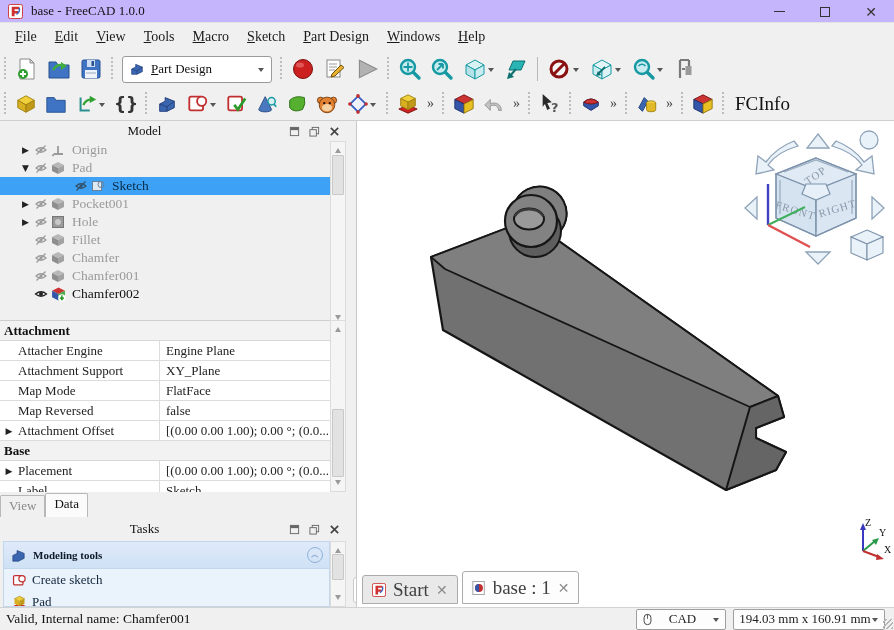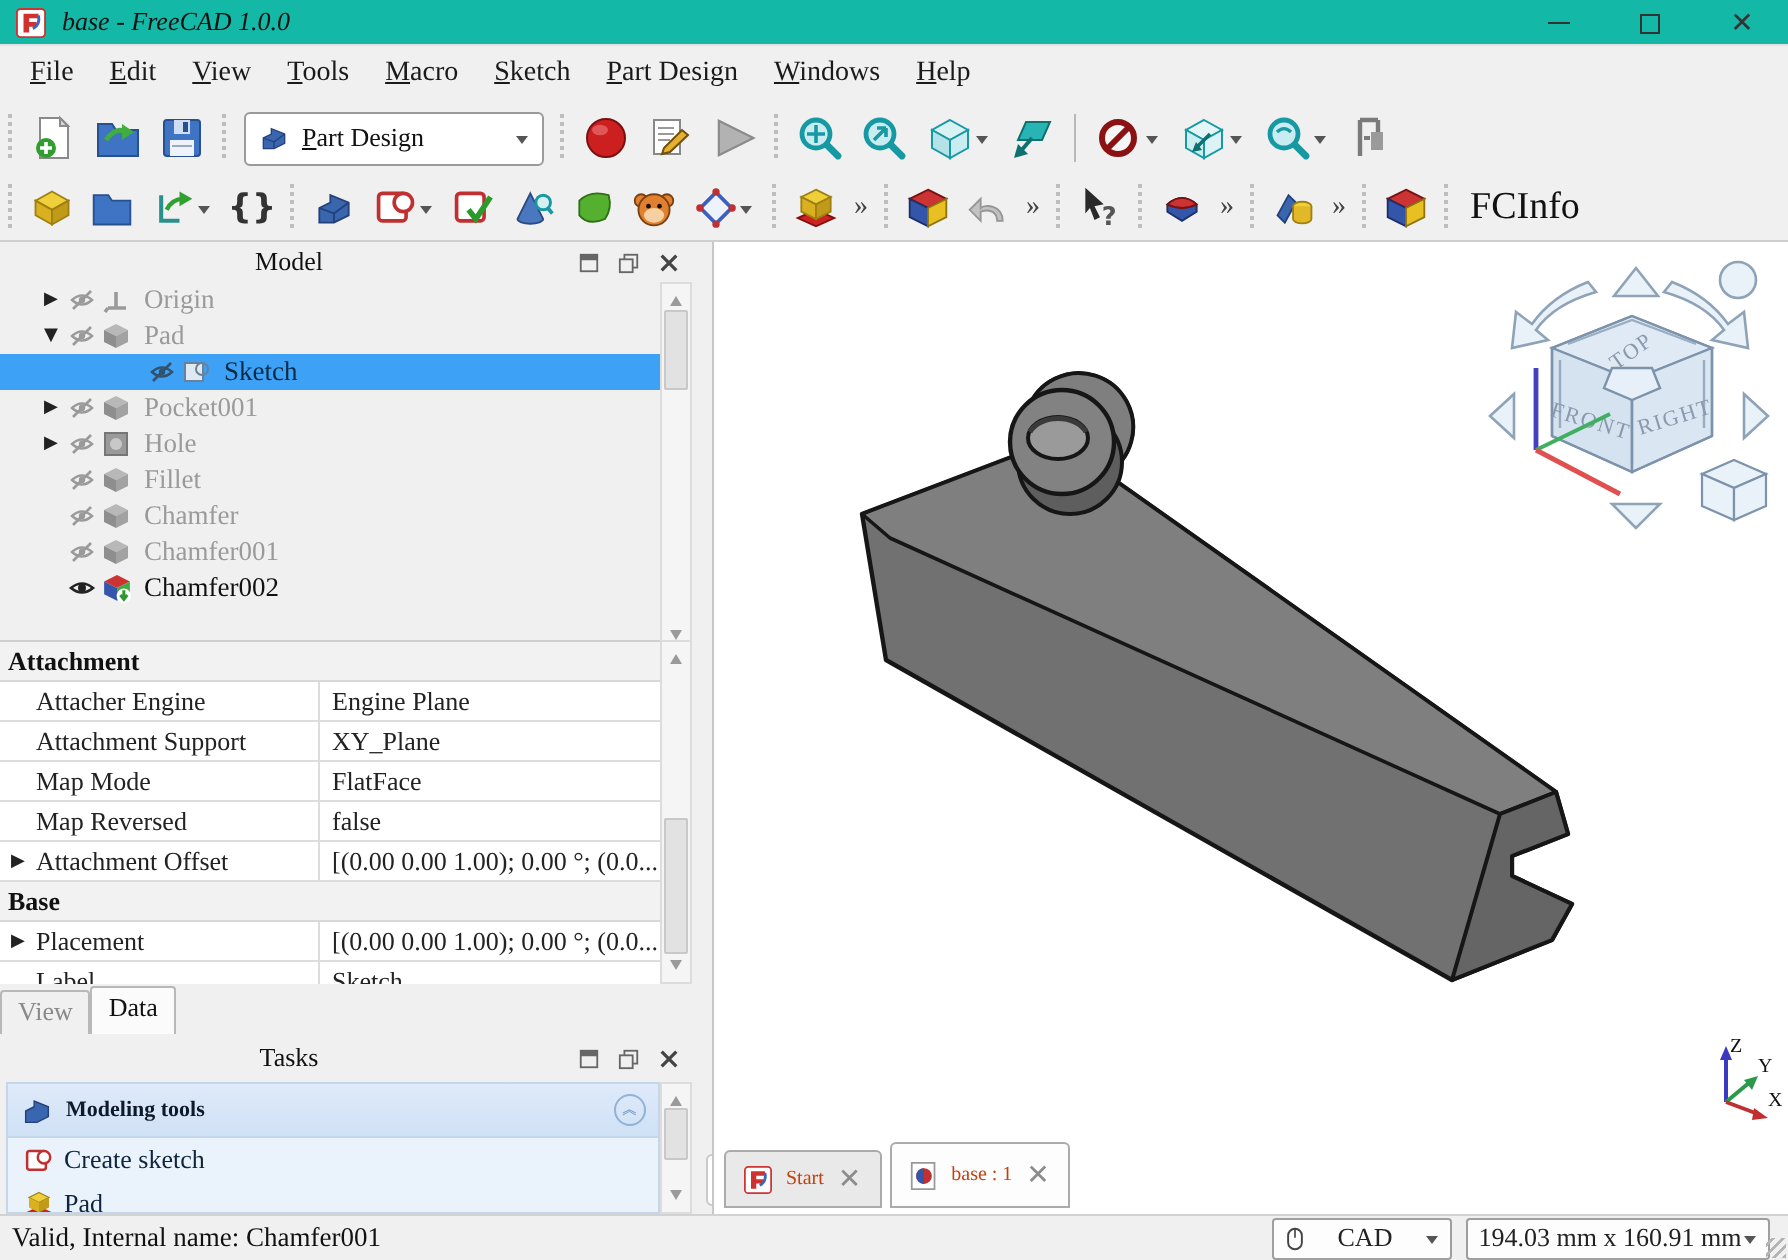--- a/index.html
+++ b/index.html
@@ -1,22 +1,22 @@
 <!DOCTYPE html>
 <html><head>
 <meta charset="utf-8">
 <style>
   * { margin:0; padding:0; box-sizing:border-box; }
   html,body { width:894px; height:630px; overflow:hidden; }
   body { font-family:"Liberation Serif","DejaVu Serif",serif; font-size:13px; color:#111;
          background:#f0f0f0; position:relative; }
 
   
-  .titlebar { position:absolute; left:0; top:0; width:894px; height:23px; background:#14b8a6;
-              border-bottom:1px solid #e3e3e3; display:flex; align-items:center;font-style:italic; }
+  .titlebar { position:absolute; left:0; top:0; width:894px; height:23px; background:#c4b5fd;
+              border-bottom:1px solid #e3e3e3; display:flex; align-items:center; }
   .app-logo { width:15px; height:15px; margin-left:8px; }
   .title-text { margin-left:8px; font-size:13px; color:#111; }
   .win-controls { position:absolute; right:0; top:0; height:23px; display:flex; }
   .win-btn { width:46px; height:23px; display:flex; align-items:center; justify-content:center;
              color:#333; font-family:"DejaVu Sans",sans-serif; font-size:12px; }
   .glyph-min { width:11px; height:1.5px; background:#333; display:inline-block; }
   .glyph-max { width:10px; height:10px; border:1.2px solid #333; display:inline-block; }
   .glyph-close { font-size:14px; line-height:1; }
 
   
@@ -104,21 +104,21 @@
   .viewport { position:absolute; left:356px; top:121px; width:538px; height:486px; background:#ffffff;
               border-left:1px solid #c8c8c8; }
   .model-svg { position:absolute; left:0; top:0; }
   .navcube { position:absolute; right:2px; top:3px; }
   .axis-ind { position:absolute; left:492px; top:396px; }
 
   .doctabs { position:absolute; left:5px; top:449px; height:34px; display:flex; align-items:flex-end; }
   .dtab { display:flex; align-items:center; gap:7px; padding:0 9px; height:29px; background:#e9e9e9;
           border:1px solid #ababab; border-radius:3px 3px 0 0; margin-right:4px; }
   .dtab.active { background:#fdfdfd; height:33px; }
-  .dtab .dlabel { font-size:10px; color:#c2410c; }
+  .dtab .dlabel { font-size:19px; color:#404040; }
   .tab-x { font-family:"DejaVu Sans",sans-serif; font-weight:bold; color:#8c8c8c; font-size:14px; }
 
   
   .statusbar { position:absolute; left:0; top:607px; width:894px; height:23px; background:#f0f0f0;
                border-top:1px solid #d2d2d2; display:flex; align-items:center; }
   .status-msg { margin-left:6px; font-size:13.5px; color:#111; }
   .combo { height:21px; background:#fdfdfd; border:1px solid #9f9f9f; border-radius:2px;
            display:flex; align-items:center; padding:0 5px; font-size:13px; color:#222; }
   .cad-combo { position:absolute; left:636px; width:90px; }
   .cad-combo .clabel { flex:1; text-align:center; }

